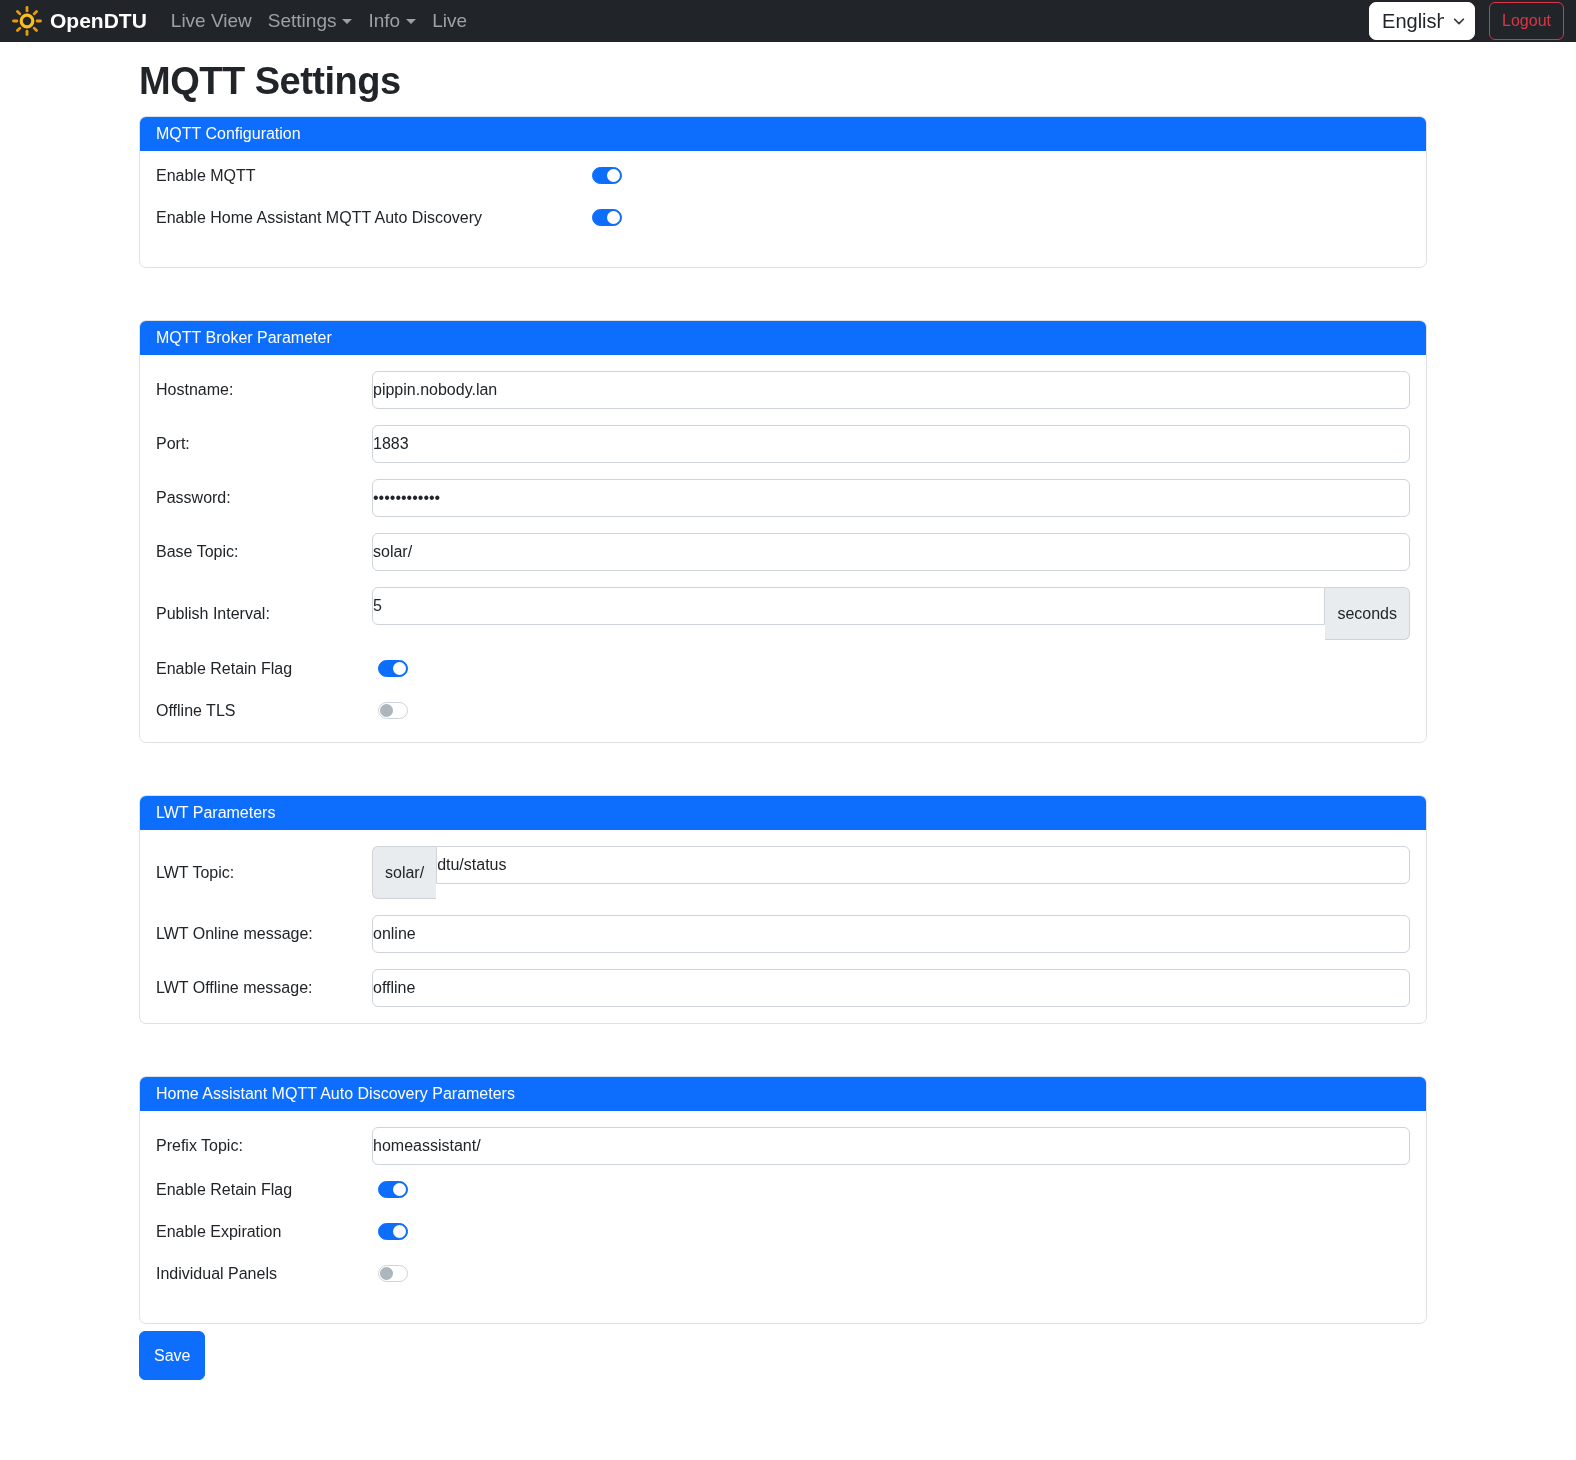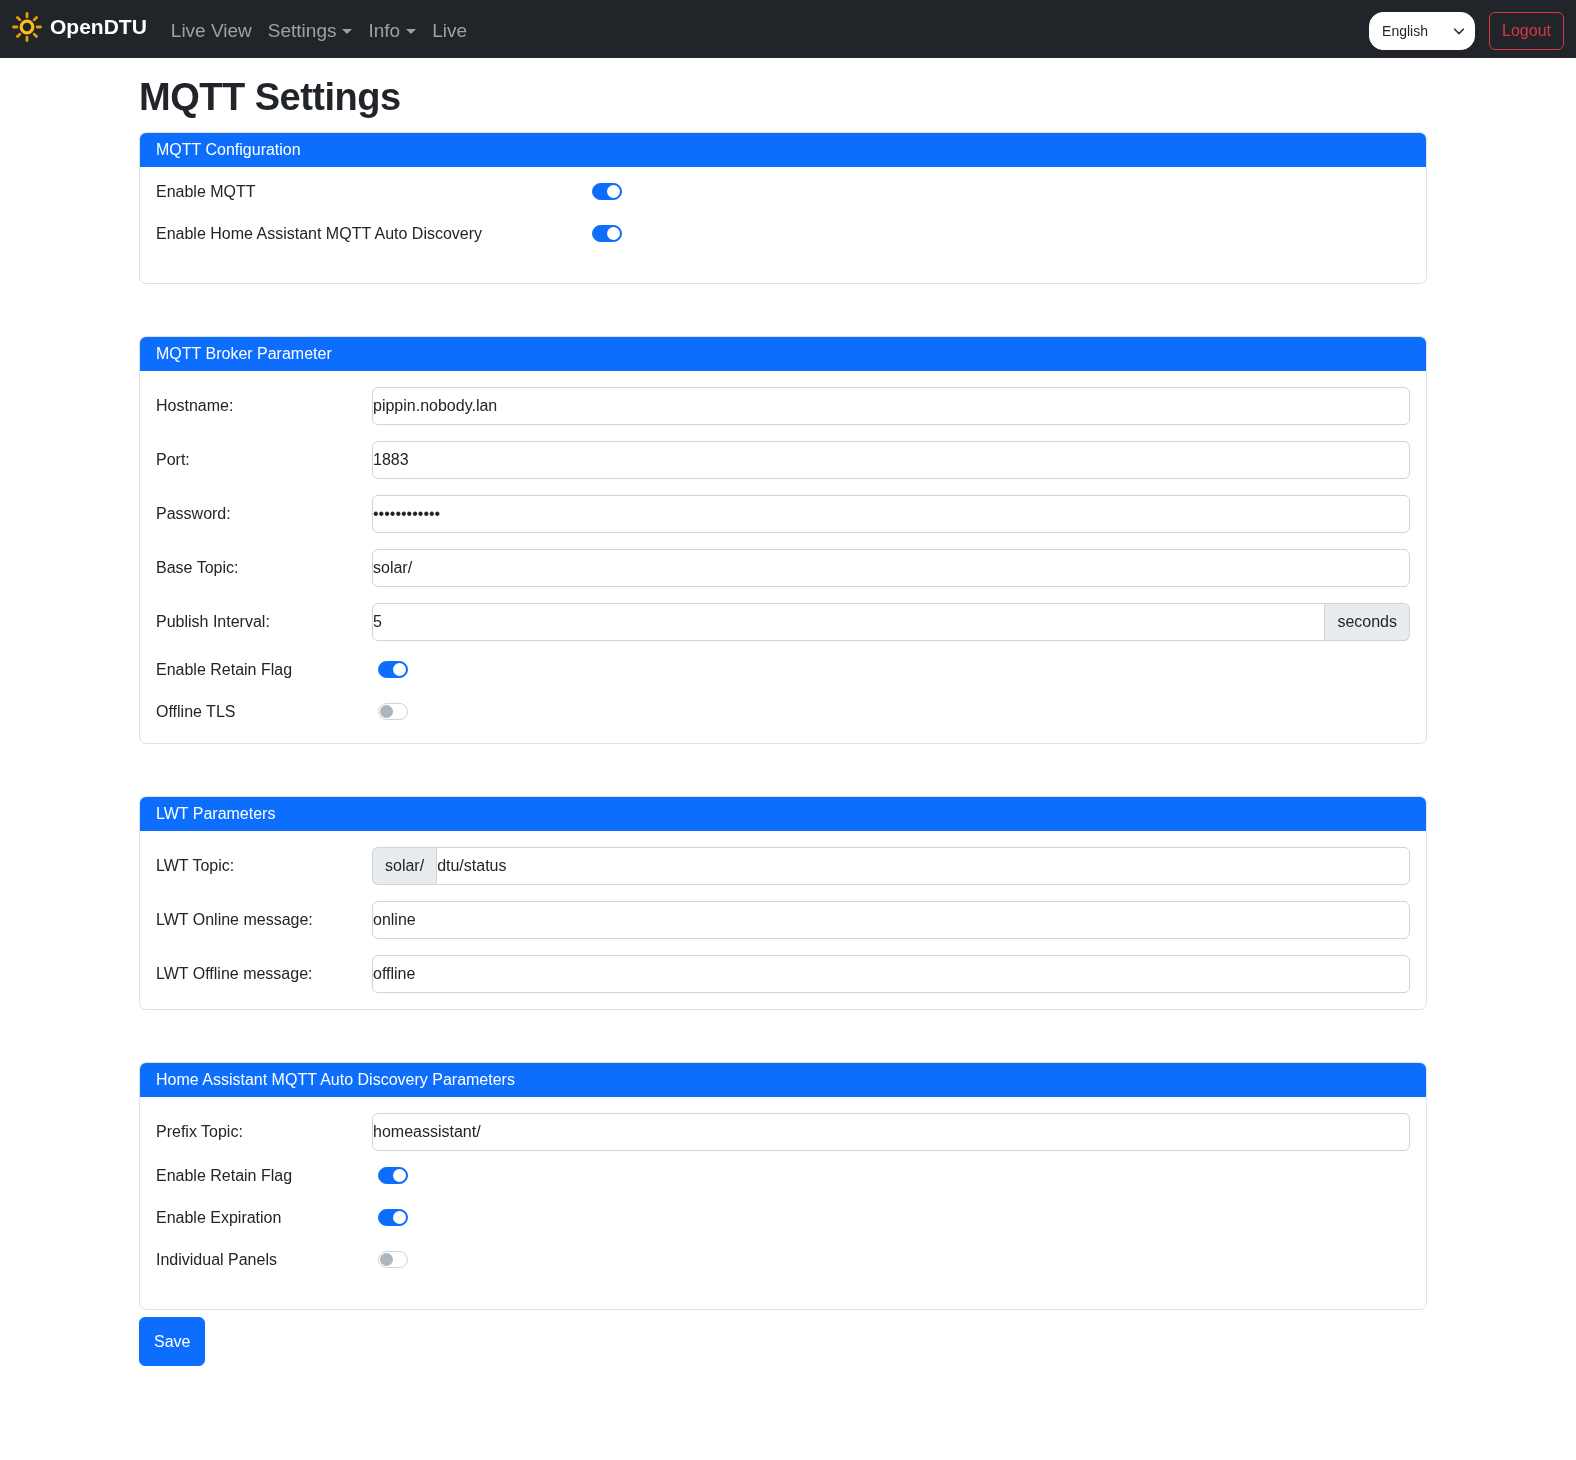--- a/index.html
+++ b/index.html
@@ -16,43 +16,43 @@
   html,body{margin:0;padding:0;}
   body{
     width:1576px;height:1460px;
     background:#fff;color:var(--text);
     font-family:"Liberation Sans","DejaVu Sans",sans-serif;
     font-size:16px;
   }
 
   
   .navbar{
-    height:58px;background:var(--navbar-bg);
-    display:flex;align-items:flex-start;padding:12px 12px;
+    height:42px;background:var(--navbar-bg);
+    display:flex;align-items:center;padding:5px 12px;
   }
   .brand{display:flex;align-items:center;gap:8px;color:#fff;font-size:21px;font-weight:600;cursor:pointer;}
   .brand svg{display:block;}
   .nav{display:flex;align-items:center;margin-left:16px;}
   .nav-link{
     color:var(--nav-link);padding:8px;cursor:pointer;font-size:19px;
     display:flex;align-items:center;white-space:nowrap;
   }
   .caret{
     display:inline-block;margin-left:6px;
     border-top:5px solid currentColor;
     border-left:5px solid transparent;
     border-right:5px solid transparent;
   }
   .nav-spacer{flex:1;}
   .select-wrap{position:relative;}
   .lang-select{
     appearance:none;-webkit-appearance:none;
     height:38px;width:106px;padding:6px 30px 6px 12px;
-    font-size:14px;font-family:inherit;color:var(--text);
-    background:#fff;border:1px solid #fff;border-radius:14px;cursor:pointer;
+    font-size:20px;font-family:inherit;color:var(--text);
+    background:#fff;border:1px solid #fff;border-radius:7px;cursor:pointer;
   }
   .select-wrap .chev{
     position:absolute;right:9px;top:12px;pointer-events:none;
   }
   .logout-btn{
     margin-left:14px;height:38px;padding:6px 12px;
     background:transparent;border:1px solid var(--danger);
     color:var(--danger);border-radius:6px;font-size:16px;font-family:inherit;cursor:pointer;
   }
 
@@ -81,21 +81,21 @@
   .ctrl{flex:1;display:flex;}
   .txt-input{
     width:100%;height:38px;padding:6px 0;
     font-size:16px;font-family:inherit;color:var(--text);
     border:1px solid var(--input-border);border-radius:6px;
     background:#fff;outline:none;
   }
   .group .txt-input.has-suffix{border-radius:6px 0 0 6px;}
   .group .txt-input.has-prefix{border-radius:0 6px 6px 0;}
   .addon{
-    display:flex;align-items:center;padding:6px 12px;height:38px;
+    display:flex;align-items:center;padding:6px 12px;height:53px;
     background:var(--addon-bg);border:1px solid var(--input-border);
     font-size:16px;color:var(--text);white-space:nowrap;
   }
   .addon.suffix{border-left:none;border-radius:0 6px 6px 0;}
   .addon.prefix{border-right:none;border-radius:6px 0 0 6px;}
 
   .switch-row{display:flex;align-items:flex-start;height:24px;margin-bottom:18px;}
   .switch-row:last-child{margin-bottom:0;}
   .switch{
     position:relative;display:inline-block;flex:none;

